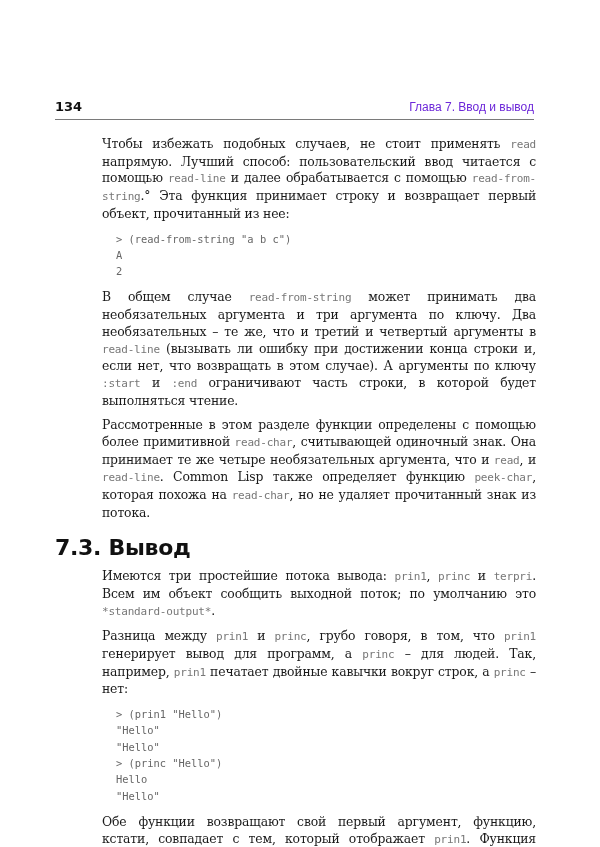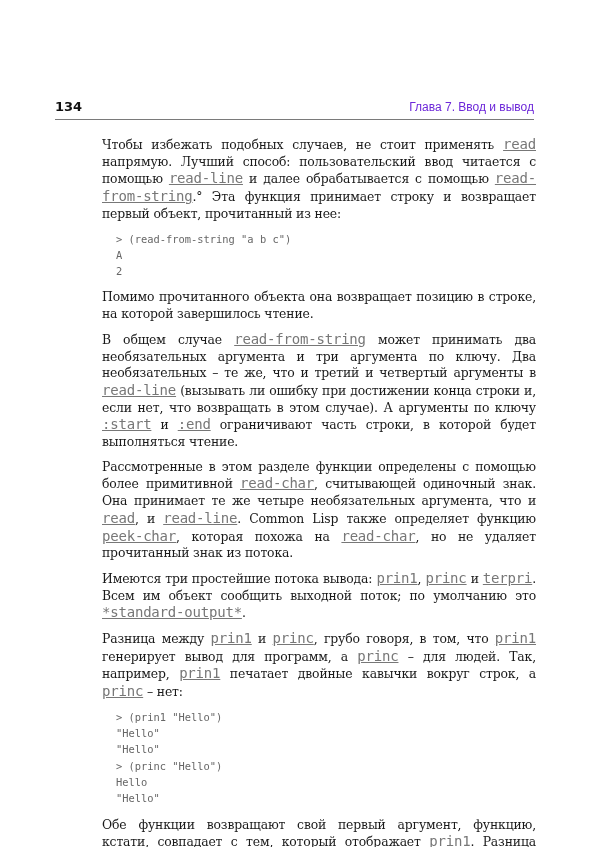--- a/index.html
+++ b/index.html
@@ -15,21 +15,21 @@
     }
     .running-title {
       position: absolute; right: 0; top: 1px;
       font-family: "Liberation Sans", sans-serif; font-size: 12px; color: #6d28d9;
     }
     .content {
       position: absolute; left: 102px; top: 92px; width: 434px;
       font-family: "DejaVu Serif", serif; font-size: 12.4px; line-height: 16.7px; color: #1a1a1a;
     }
     .para { margin: 0 0 8px 0; text-align: justify; letter-spacing: -0.15px; }
-    .code { font-family: "DejaVu Sans Mono", monospace; font-size: 14px; color: #777; letter-spacing: -0.2px; text-decoration: underline; }
+    .code { font-family: "DejaVu Sans Mono", monospace; font-size: 11px; color: #777; letter-spacing: -0.2px; }
     .code-block {
       margin: 4px 0 10px 14px;
       font-family: "DejaVu Sans Mono", monospace; font-size: 10.4px; line-height: 16.3px; color: #666;
       white-space: pre;
     }
     .section-title {
       position: relative; left: -47px;
       font-family: "DejaVu Sans", sans-serif; font-weight: bold; font-size: 22px; color: #111;
       margin: 18px 0 12px 0; letter-spacing: -0.3px;
     }
@@ -43,34 +43,34 @@
     <span class="running-title">Глава 7. Ввод и вывод</span>
   </div>
 
   <div class="content">
     <p class="para"><span>Чтобы избежать подобных случаев, не стоит применять </span><span class="code">read</span><span> напрямую. Лучший способ: пользовательский ввод читается с помощью </span><span class="code">read-line</span><span> и далее обрабатывается с помощью </span><span class="code">read-from-string</span><span>.° Эта функция принимает строку и возвращает первый объект, прочитанный из нее:</span></p>
 
     <div class="code-block">&gt; (read-from-string "a b c")
 A
 2</div>
 
-    <p class="para">Помимо прочитанного объекта она возвращает позицию в строке, на которой завершилось чтение.</p>
 
     <p class="para"><span>В общем случае </span><span class="code">read-from-string</span><span> может принимать два необязательных аргумента и три аргумента по ключу. Два необязательных – те же, что и третий и четвертый аргументы в </span><span class="code">read-line</span><span> (вызывать ли ошибку при достижении конца строки и, если нет, что возвращать в этом случае). А аргументы по ключу </span><span class="code">:start</span><span> и </span><span class="code">:end</span><span> ограничивают часть строки, в которой будет выполняться чтение.</span></p>
 
     <p class="para"><span>Рассмотренные в этом разделе функции определены с помощью более примитивной </span><span class="code">read-char</span><span>, считывающей одиночный знак. Она принимает те же четыре необязательных аргумента, что и </span><span class="code">read</span><span>, и </span><span class="code">read-line</span><span>. Common Lisp также определяет функцию </span><span class="code">peek-char</span><span>, которая похожа на </span><span class="code">read-char</span><span>, но не удаляет прочитанный знак из потока.</span></p>
 
+    <h2 class="section-title">7.3. Вывод</h2>
 
     <p class="para"><span>Имеются три простейшие потока вывода: </span><span class="code">prin1</span><span>, </span><span class="code">princ</span><span> и </span><span class="code">terpri</span><span>. Всем им объект сообщить выходной поток; по умолчанию это </span><span class="code">*standard-output*</span><span>.</span></p>
 
     <p class="para"><span>Разница между </span><span class="code">prin1</span><span> и </span><span class="code">princ</span><span>, грубо говоря, в том, что </span><span class="code">prin1</span><span> генерирует вывод для программ, а </span><span class="code">princ</span><span> – для людей. Так, например, </span><span class="code">prin1</span><span> печатает двойные кавычки вокруг строк, а </span><span class="code">princ</span><span> – нет:</span></p>
 
     <div class="code-block">&gt; (prin1 "Hello")
 "Hello"
 "Hello"
 &gt; (princ "Hello")
 Hello
 "Hello"</div>
 
-    <p class="para"><span>Обе функции возвращают свой первый аргумент, функцию, кстати, совпадает с тем, который отображает </span><span class="code">prin1</span><span>. Разница </span><span class="code">terpri</span><span> печатает только новую строку.</span></p>
+    <p class="para"><span>Обе функции возвращают свой первый аргумент, функцию, кстати, совпадает с тем, который отображает </span><span class="code">prin1</span><span>. Функция </span><span class="code">terpri</span><span> печатает только новую строку.</span></p>
 
   </div>
 </div>
 
 </body></html>

